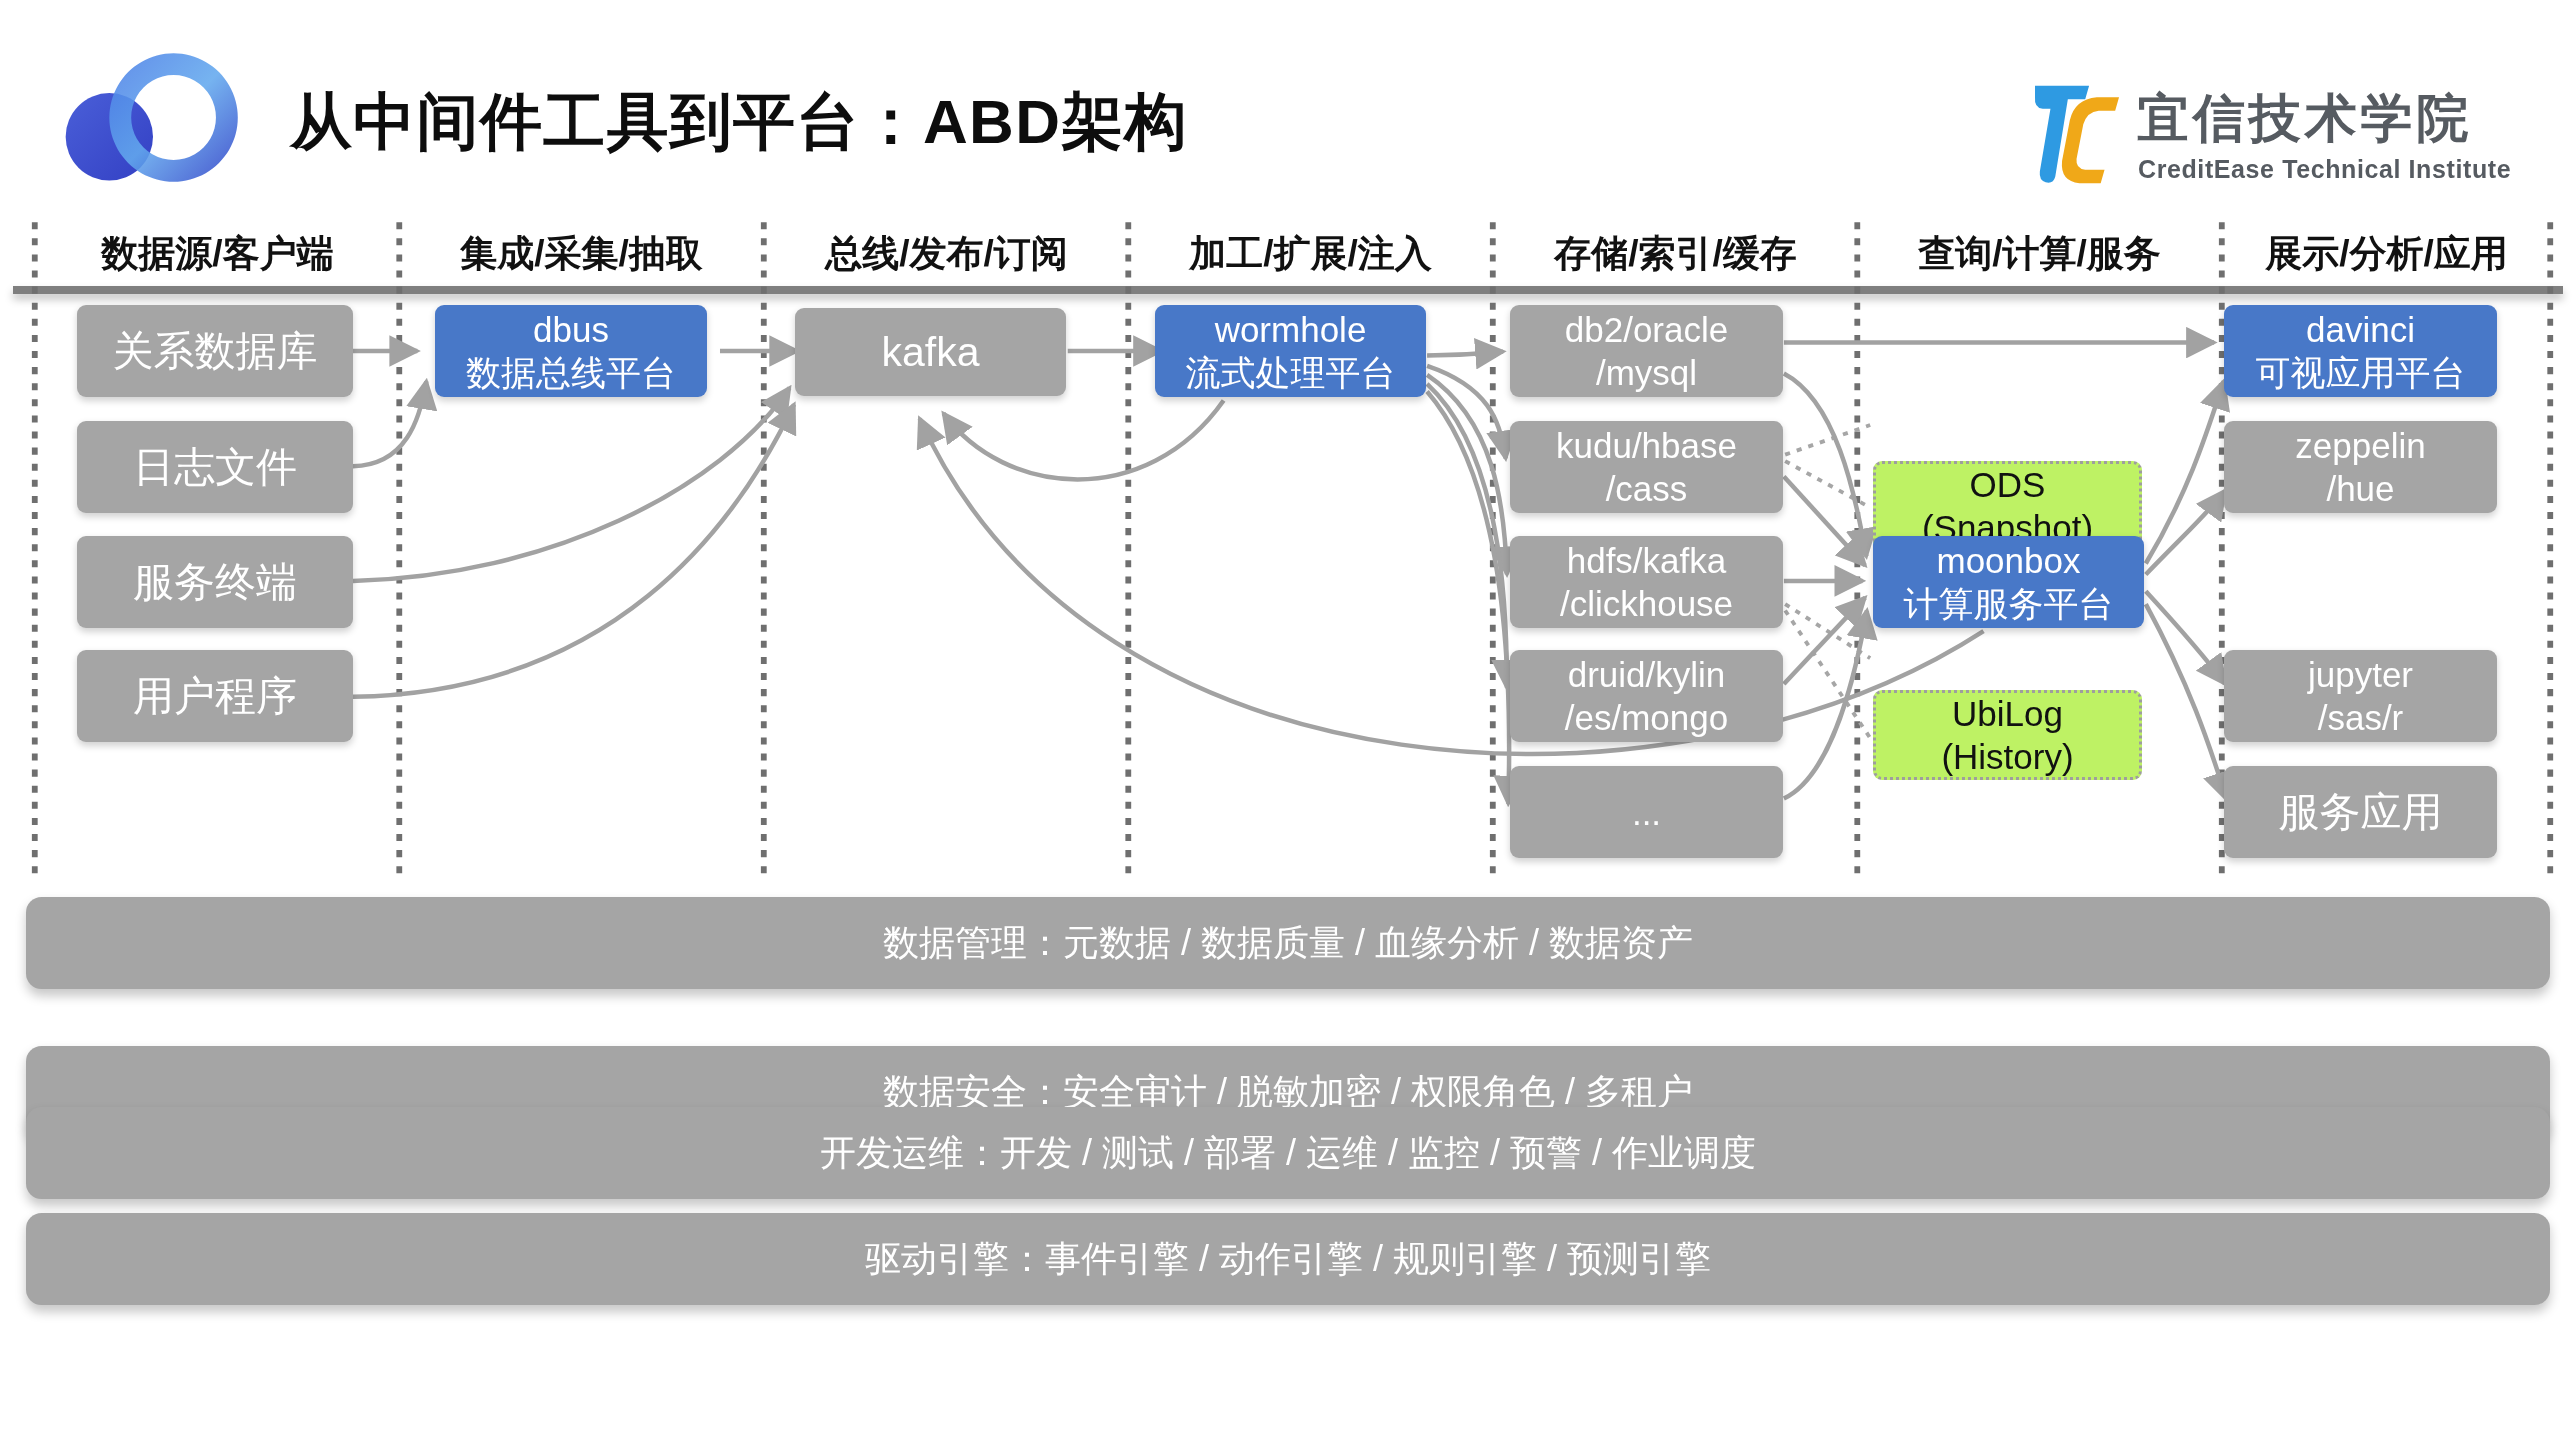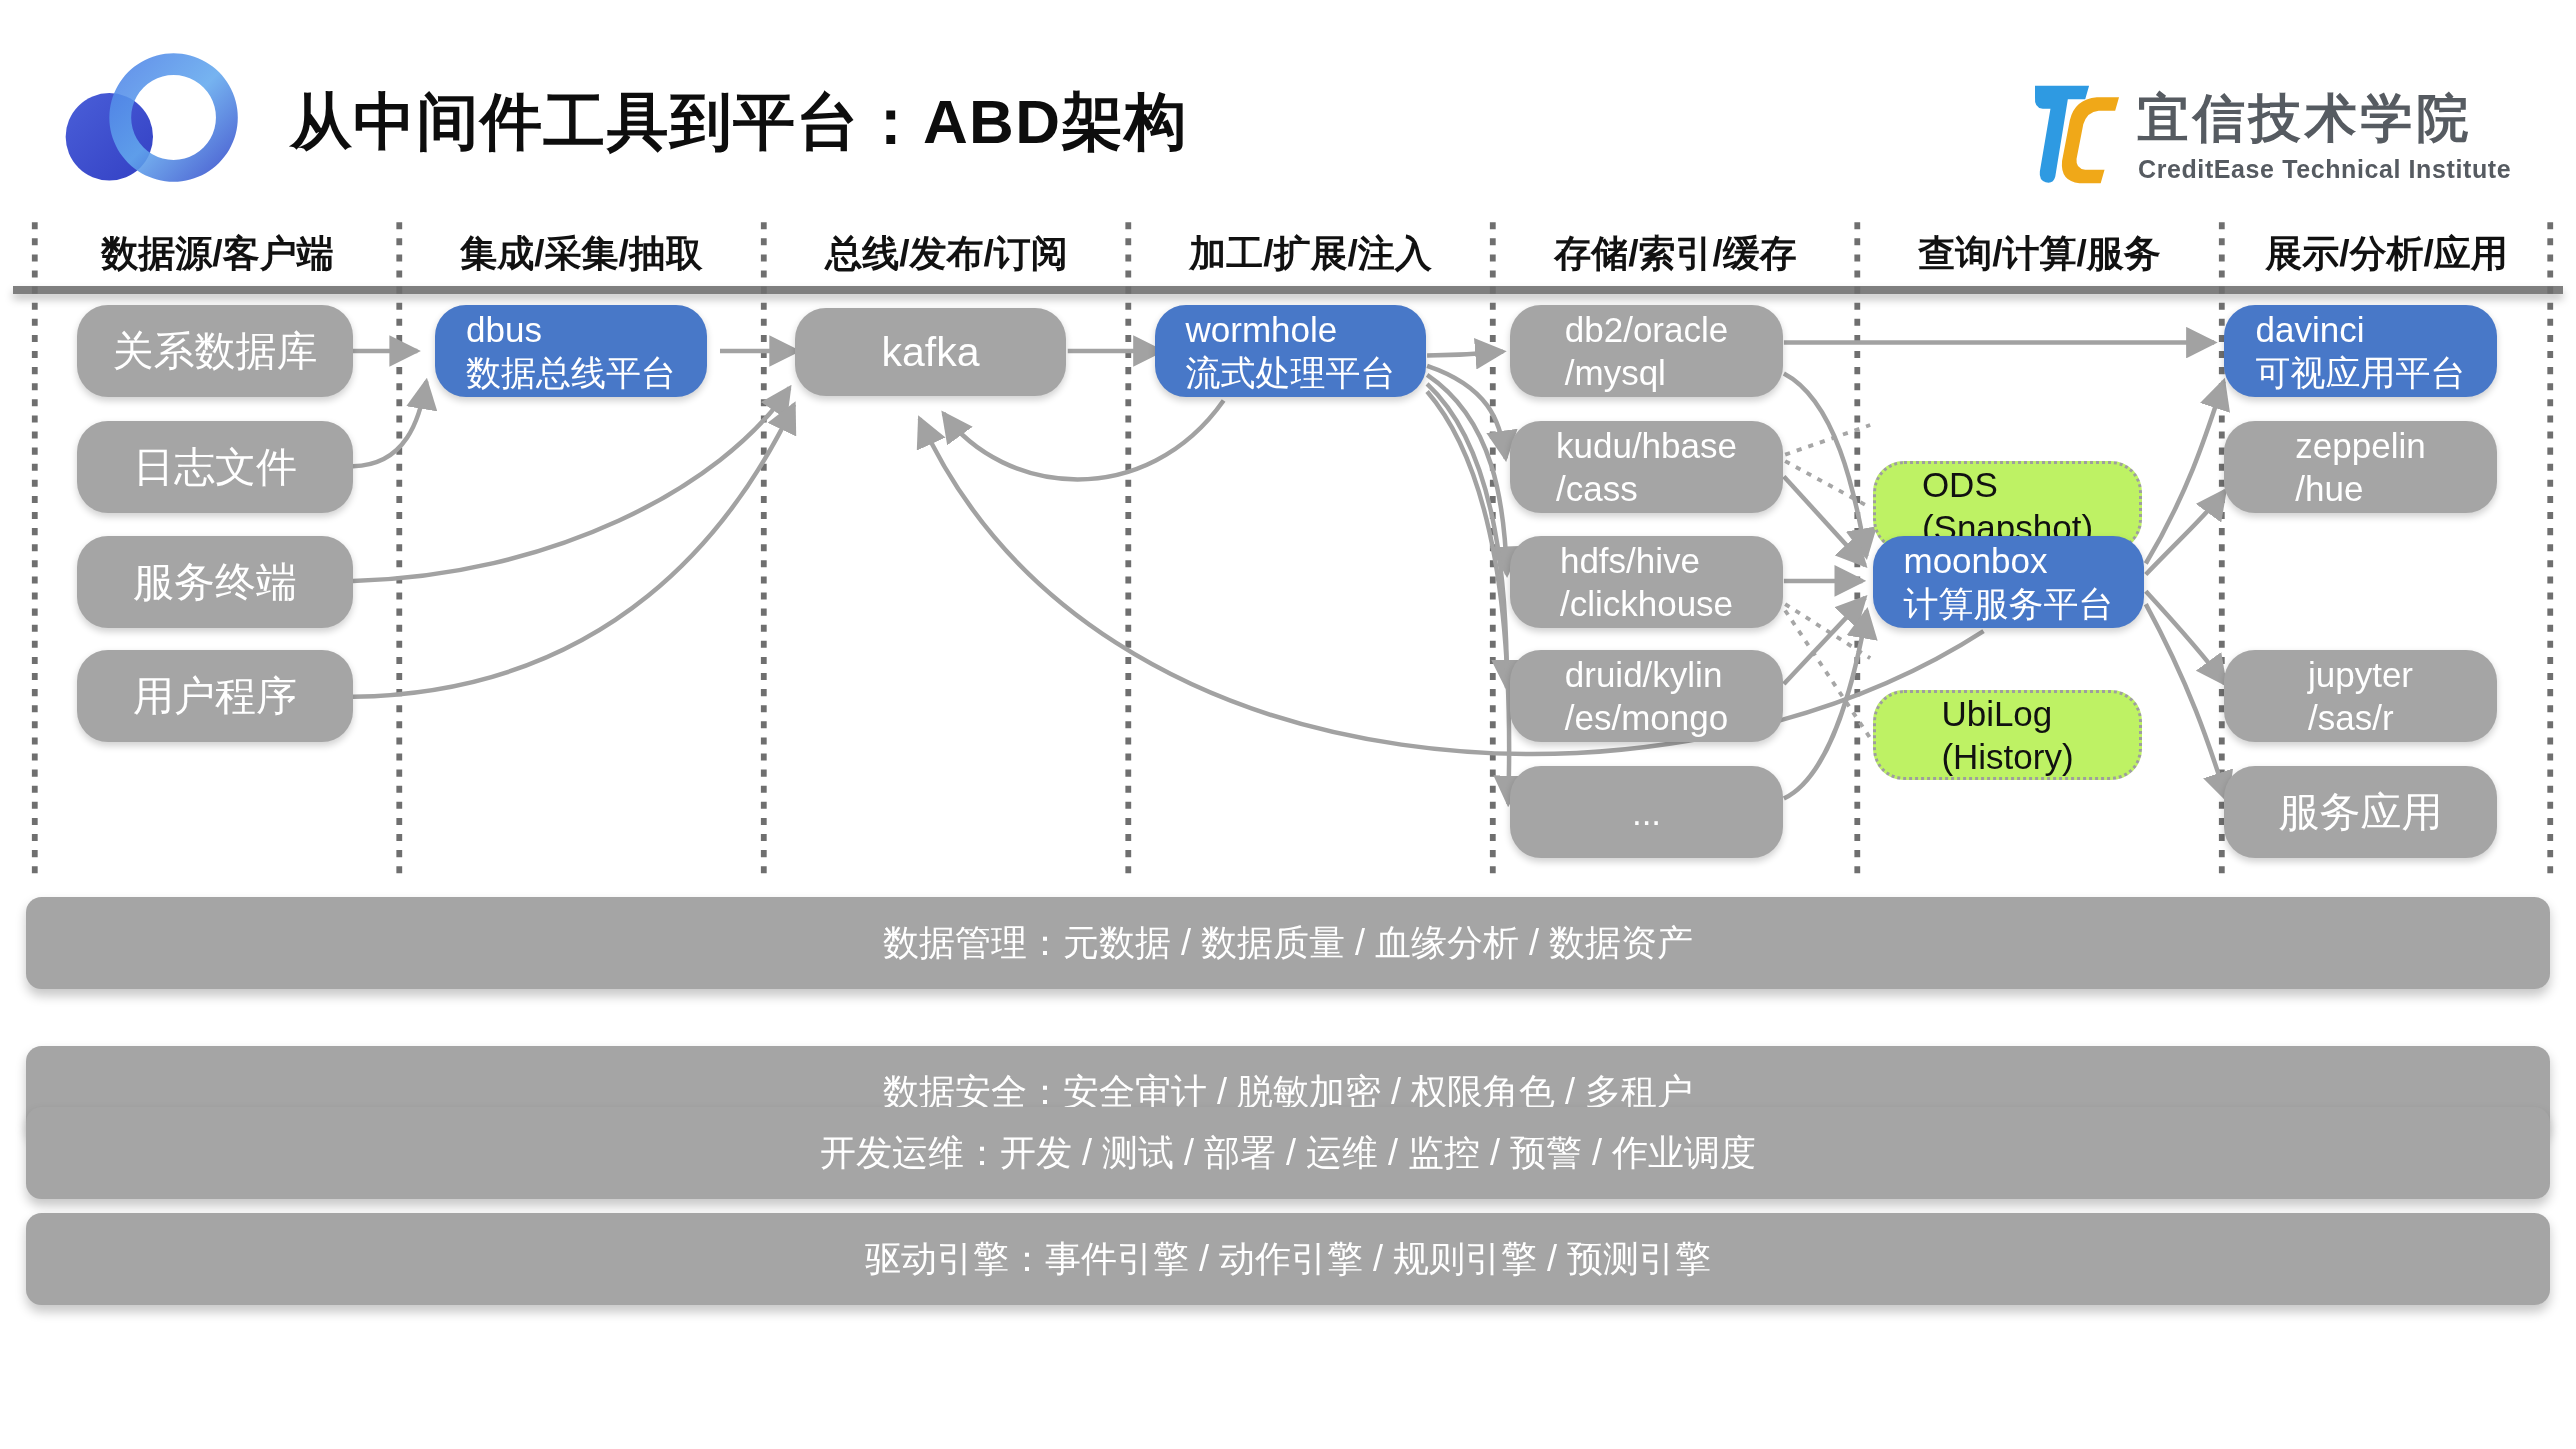--- a/index.html
+++ b/index.html
@@ -29,22 +29,22 @@
     position:absolute;top:227px;height:53px;line-height:53px;text-align:center;
     font-size:37px;font-weight:700;color:#111;white-space:nowrap;
   }
   .divider{
     position:absolute;left:13px;top:286px;width:2550px;height:7.7px;background:#7f7f7f;
     box-shadow:0 5.2px 9px rgba(0,0,0,0.25);
   }
   svg.layer{position:absolute;left:0;top:0;width:2576px;height:1449px;}
   
   .node{
-    position:absolute;border-radius:31px;display:flex;align-items:center;justify-content:center;
-    text-align:left;white-space:pre-line;box-shadow:0 3.9px 7.7px rgba(0,0,0,0.18);
+    position:absolute;border-radius:9px;display:flex;align-items:center;justify-content:center;
+    text-align:center;white-space:pre-line;box-shadow:0 3.9px 7.7px rgba(0,0,0,0.18);
   }
   .node.gray{background:#a5a5a5;color:#ffffff;font-size:35px;line-height:43px;}
   .node.blue{background:#4878c8;color:#ffffff;font-size:35px;line-height:43px;}
   .node.dashed{
     background:#bef264;color:#111111;font-size:35px;line-height:43px;
     border:3.9px dotted #9e9e9e;box-shadow:none;margin-top:40px;
   }
   .node.big-text{font-size:41px;}
   
   .bar{
@@ -158,21 +158,21 @@
 
 <div class="node gray big-text" style="left:795px;top:308px;width:271px;height:88px;">kafka</div>
 
 <div class="node blue" style="left:1155px;top:305px;width:271px;height:92px;">wormhole
 流式处理平台</div>
 
 <div class="node gray" style="left:1510px;top:305px;width:273px;height:92px;">db2/oracle
 /mysql</div>
 <div class="node gray" style="left:1510px;top:421px;width:273px;height:92px;">kudu/hbase
 /cass</div>
-<div class="node gray" style="left:1510px;top:536px;width:273px;height:92px;">hdfs/hive
+<div class="node gray" style="left:1510px;top:536px;width:273px;height:92px;">hdfs/kafka
 /clickhouse</div>
 <div class="node gray" style="left:1510px;top:650px;width:273px;height:92px;">druid/kylin
 /es/mongo</div>
 <div class="node gray" style="left:1510px;top:766px;width:273px;height:92px;">...</div>
 
 <div class="node dashed" style="left:1873px;top:421px;width:263px;height:84px;">ODS
 (Snapshot)</div>
 <div class="node blue" style="left:1873px;top:536px;width:271px;height:92px;">moonbox
 计算服务平台</div>
 <div class="node dashed" style="left:1873px;top:650px;width:263px;height:84px;">UbiLog

